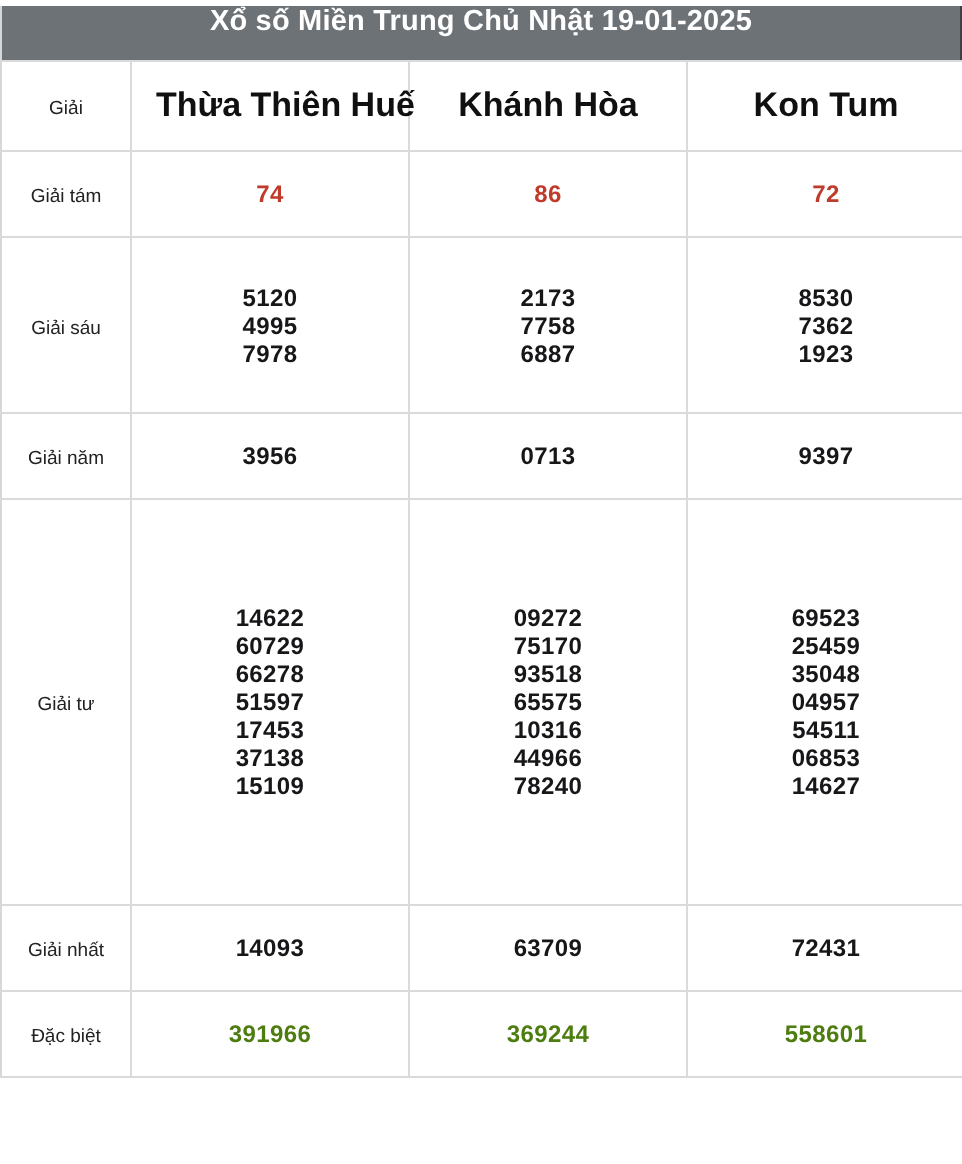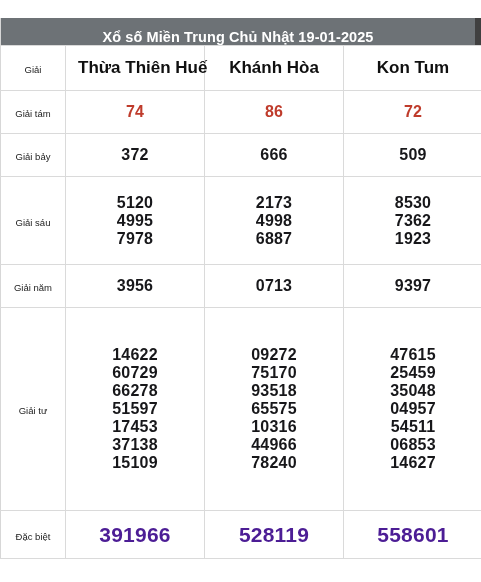--- a/index.html
+++ b/index.html
@@ -22,26 +22,25 @@
     background: #ffffff;
     padding-top: 3px;
   }
 
   
   .title-bar {
     height: 27px;
     background: #6d7276;
     color: #ffffff;
     display: flex;
-    align-items: flex-end;
+    align-items: flex-start;
     justify-content: center;
     border-left: 1px solid #d7d7d7;
-    border-right: 6px solid #404040;
+    border-right: 1px solid #404040;
     box-sizing: border-box;
-    margin-top: 15px;
   }
   .title-bar .title-text {
     font-size: 14.5px;
     font-weight: bold;
     letter-spacing: 0.1px;
     white-space: nowrap;
   }
 
   
   table.result-table {
@@ -89,31 +88,31 @@
   
   .prize-label {
     font-size: 9.5px;
     font-weight: normal;
     color: #222222;
     white-space: nowrap;
   }
 
   
   .num {
-    font-size: 16px;
+    font-size: 12px;
     font-weight: bold;
     color: #17171a;
     letter-spacing: 0.2px;
   }
   .num.highlight {
     color: #bf3b2b;
   }
   .num.special {
-    font-size: 21px;
-    color: #4c1d95;
+    font-size: 12px;
+    color: #4d7c0f;
   }
   tr.r-29 td { height: 29px; }
   tr.r-30 td { height: 30px; }
   tr.r-26 td { height: 26px; }
 
   
   .stack {
     display: flex;
     flex-direction: column;
     justify-content: space-around;
@@ -176,56 +175,36 @@
               <div class="num highlight">86</div>
             </div>
         </td>
         <td>
           <div class="stack">
               <div class="num highlight">72</div>
             </div>
         </td>
       </tr>
 
-      <tr class="r-29">
-        <td>
-          <span class="prize-label">Giải bảy</span>
-        </td>
-        <td>
-          <div class="stack">
-              <div class="num">372</div>
-            </div>
-        </td>
-        <td>
-          <div class="stack">
-              <div class="num">666</div>
-            </div>
-        </td>
-        <td>
-          <div class="stack">
-              <div class="num">509</div>
-            </div>
-        </td>
-      </tr>
 
       <tr>
         <td style="height:88px">
           <span class="prize-label">Giải sáu</span>
         </td>
         <td>
           <div class="stack">
             <div class="num">5120</div>
             <div class="num">4995</div>
             <div class="num">7978</div>
           </div>
         </td>
         <td>
           <div class="stack">
             <div class="num">2173</div>
-            <div class="num">4998</div>
+            <div class="num">7758</div>
             <div class="num">6887</div>
           </div>
         </td>
         <td>
           <div class="stack">
             <div class="num">8530</div>
             <div class="num">7362</div>
             <div class="num">1923</div>
           </div>
         </td>
@@ -273,46 +252,66 @@
             <div class="num">75170</div>
             <div class="num">93518</div>
             <div class="num">65575</div>
             <div class="num">10316</div>
             <div class="num">44966</div>
             <div class="num">78240</div>
           </div>
         </td>
         <td>
           <div class="stack">
-            <div class="num">47615</div>
+            <div class="num">69523</div>
             <div class="num">25459</div>
             <div class="num">35048</div>
             <div class="num">04957</div>
             <div class="num">54511</div>
             <div class="num">06853</div>
             <div class="num">14627</div>
           </div>
         </td>
       </tr>
 
 
 
+      <tr class="r-29">
+        <td>
+          <span class="prize-label">Giải nhất</span>
+        </td>
+        <td>
+          <div class="stack">
+              <div class="num">14093</div>
+            </div>
+        </td>
+        <td>
+          <div class="stack">
+              <div class="num">63709</div>
+            </div>
+        </td>
+        <td>
+          <div class="stack">
+              <div class="num">72431</div>
+            </div>
+        </td>
+      </tr>
 
       <tr class="r-26">
         <td>
           <span class="prize-label">Đặc biệt</span>
         </td>
         <td>
           <div class="stack">
               <div class="num special">391966</div>
             </div>
         </td>
         <td>
           <div class="stack">
-              <div class="num special">528119</div>
+              <div class="num special">369244</div>
             </div>
         </td>
         <td>
           <div class="stack">
               <div class="num special">558601</div>
             </div>
         </td>
       </tr>
 
     </tbody>

